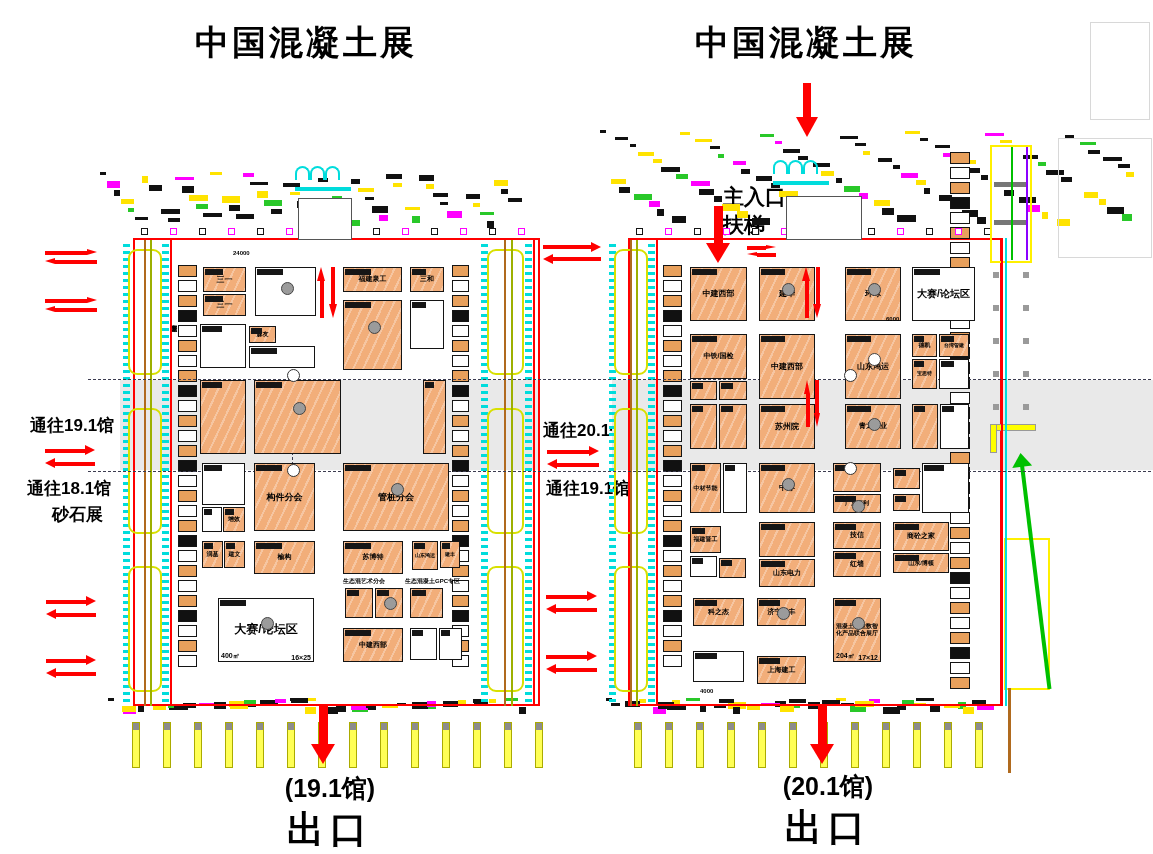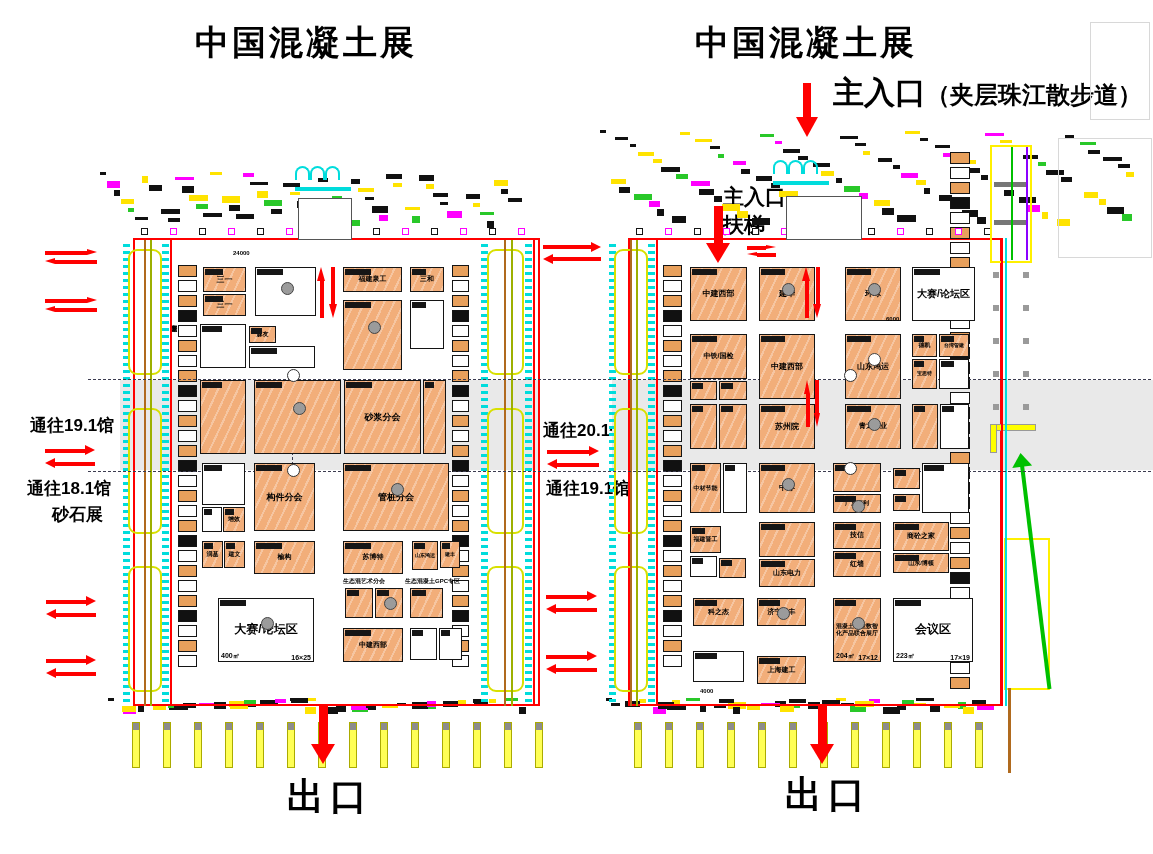--- a/index.html
+++ b/index.html
@@ -49,38 +49,39 @@
   .exitblk .hall{font-size:25px;}
   .exitblk .ex{font-size:37px;letter-spacing:6px;}
 </style>
 </head>
 <body>
 
 <div id="scene">
   <div id="title-left" class="txt" style="left:195px;top:20px;width:210px;text-align:center;">中国混凝土展</div>
   <div id="title-right" class="txt" style="left:695px;top:20px;width:210px;text-align:center;">中国混凝土展</div>
 
-  <div id="main-entrance" class="txt" style="left:833px;top:72px;"><span>主入口</span><span class="note">（夹层珠江散步道）</span></div>
 
   <div class="txt gate" style="left:723px;top:183px;">
     <div>主入口</div>
     <div>扶梯</div>
   </div>
 
   <div class="txt side" style="left:30px;top:414px;">通往19.1馆</div>
   <div class="txt side" style="left:27px;top:477px;">通往18.1馆</div>
   <div class="txt side" style="left:52px;top:503px;">砂石展</div>
   <div class="txt side" style="left:543px;top:419px;">通往20.1馆</div>
   <div class="txt side" style="left:546px;top:477px;">通往19.1馆</div>
   <div class="txt vert" style="left:169px;top:320px;font-size:6.5px;">固废专区</div>
 
   <div class="exitblk" style="left:265px;top:772px;">
+    <div class="hall">(19.1馆)</div>
     <div class="ex">出口</div>
   </div>
   <div class="exitblk" style="left:763px;top:770px;">
+    <div class="hall">(20.1馆)</div>
     <div class="ex">出口</div>
   </div>
 <div class="band" style="left: 120px; top: 380px; width: 420px; height: 90px; position: absolute;"></div>
     <div class="band" style="left: 612px; top: 380px; width: 541px; height: 90px; position: absolute;"></div>
     <div class="chip" style="left: 100px; top: 172px; width: 6px; height: 3px; position: absolute; background: rgb(17, 17, 17);"></div>
     <div class="chip" style="left: 161px; top: 209px; width: 19px; height: 5px; position: absolute; background: rgb(17, 17, 17);"></div>
     <div class="chip" style="left: 222px; top: 196px; width: 18px; height: 7px; position: absolute; background: rgb(255, 227, 0);"></div>
     <div class="chip" style="left: 283px; top: 183px; width: 17px; height: 4px; position: absolute; background: rgb(17, 17, 17);"></div>
     <div class="chip" style="left: 344px; top: 220px; width: 16px; height: 6px; position: absolute; background: rgb(41, 200, 41);"></div>
     <div class="chip" style="left: 405px; top: 207px; width: 15px; height: 3px; position: absolute; background: rgb(255, 227, 0);"></div>
@@ -556,23 +557,20 @@
     </div>
     <div class="booth w" style="left: 249px; top: 346px; width: 66px; height: 22px; position: absolute;"></div>
     <div class="booth o" style="left: 343px; top: 300px; width: 59px; height: 70px; position: absolute;">
       <div class="bdot" style="background: rgb(155, 155, 155); left: 23.5px; top: 19.6px;"></div>
     </div>
     <div class="booth w" style="left: 410px; top: 300px; width: 34px; height: 49px; position: absolute;"></div>
     <div class="booth o" style="left: 200px; top: 380px; width: 46px; height: 74px; position: absolute;"></div>
     <div class="booth o" style="left: 254px; top: 380px; width: 87px; height: 74px; position: absolute;">
       <div class="bdot" style="background: rgb(155, 155, 155); left: 37.5px; top: 20.72px;"></div>
     </div>
-    <div class="booth o" style="left: 344px; top: 380px; width: 77px; height: 74px; position: absolute;">
-      <div class="lb" style="font-size: 9px;">砂浆分会</div>
-    </div>
     <div class="booth o" style="left: 423px; top: 380px; width: 23px; height: 74px; position: absolute;"></div>
     <div class="booth w" style="left: 202px; top: 463px; width: 43px; height: 42px; position: absolute;"></div>
     <div class="booth w" style="left: 202px; top: 507px; width: 20px; height: 25px; position: absolute;"></div>
     <div class="booth o" style="left: 223px; top: 507px; width: 22px; height: 25px; position: absolute;">
       <div class="lb" style="font-size: 6px;">增效</div>
     </div>
     <div class="booth o" style="left: 343px; top: 463px; width: 106px; height: 68px; position: absolute;">
       <div class="lb" style="font-size: 9px;">管桩分会</div>
       <div class="bdot" style="background: rgb(155, 155, 155); left: 47px; top: 19.04px;"></div>
     </div>
@@ -702,25 +700,20 @@
     </div>
     <div class="booth o" style="left: 757px; top: 598px; width: 49px; height: 28px; position: absolute;">
       <div class="lb" style="font-size: 7px;">济宁聚丰</div>
       <div class="bdot" style="background: rgb(155, 155, 155); left: 18.5px; top: 7.84px;"></div>
     </div>
     <div class="booth o" style="left: 833px; top: 598px; width: 48px; height: 64px; position: absolute;">
       <div class="lb" style="font-size: 6px;">混凝土行业数智化产品联合展厅</div>
       <div class="ar">204㎡</div>
       <div class="dm">17×12</div>
       <div class="bdot" style="background: rgb(155, 155, 155); left: 18px; top: 17.92px;"></div>
-    </div>
-    <div class="booth w" style="left: 893px; top: 598px; width: 80px; height: 64px; position: absolute;">
-      <div class="lb" style="font-size: 12px;">会议区</div>
-      <div class="ar">223㎡</div>
-      <div class="dm">17×19</div>
     </div>
     <div class="booth w" style="left: 693px; top: 651px; width: 51px; height: 31px; position: absolute;"></div>
     <div class="booth o" style="left: 757px; top: 656px; width: 49px; height: 28px; position: absolute;">
       <div class="lb" style="font-size: 7px;">上海建工</div>
     </div>
     <div class="abs" style="left: 45px; top: 249px; width: 52px; height: 17px; position: absolute;">
       <div class="vln" style="left: 0px; top: 1.5px; width: 42px; height: 4px; position: absolute; background: rgb(254, 0, 0);"></div>
       <div class="vln" style="left: 42px; top: 0px; width: 0px; height: 0px; position: absolute; border-left: 10px solid rgb(254, 0, 0); border-right: none; border-top: 3.5px solid transparent; border-bottom: 3.5px solid transparent;"></div>
       <div class="vln" style="left: 10px; top: 10.5px; width: 42px; height: 4px; position: absolute; background: rgb(254, 0, 0);"></div>
       <div class="vln" style="left: 0px; top: 9px; width: 0px; height: 0px; position: absolute; border-left: none; border-right: 10px solid rgb(254, 0, 0); border-top: 3.5px solid transparent; border-bottom: 3.5px solid transparent;"></div>

